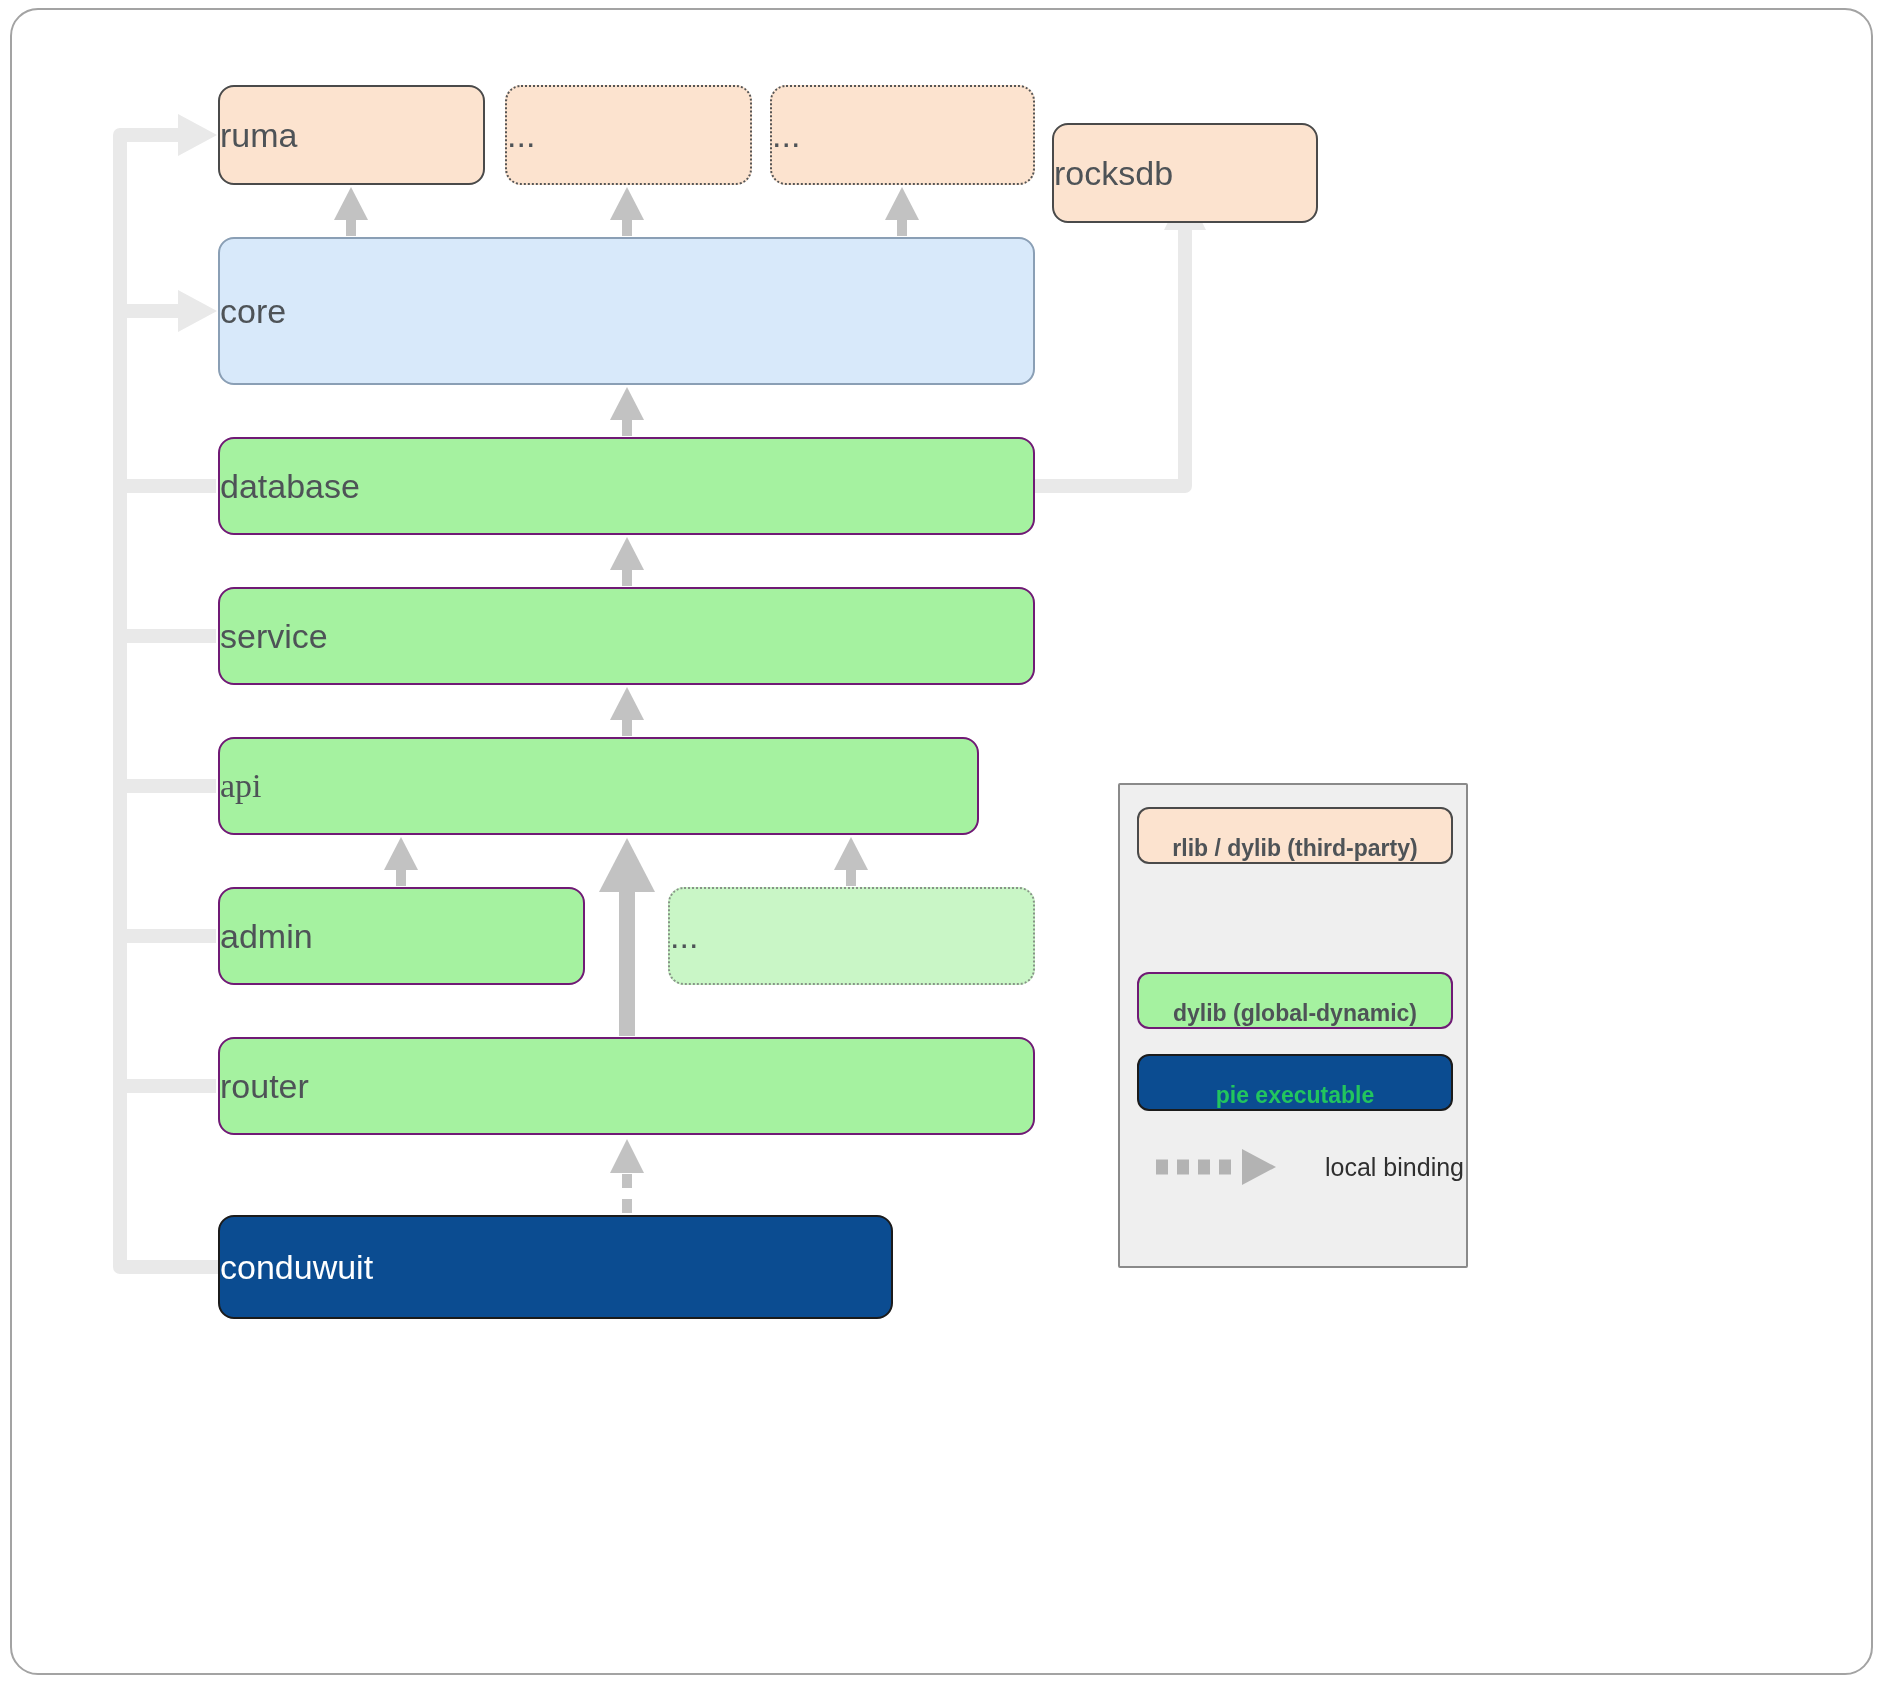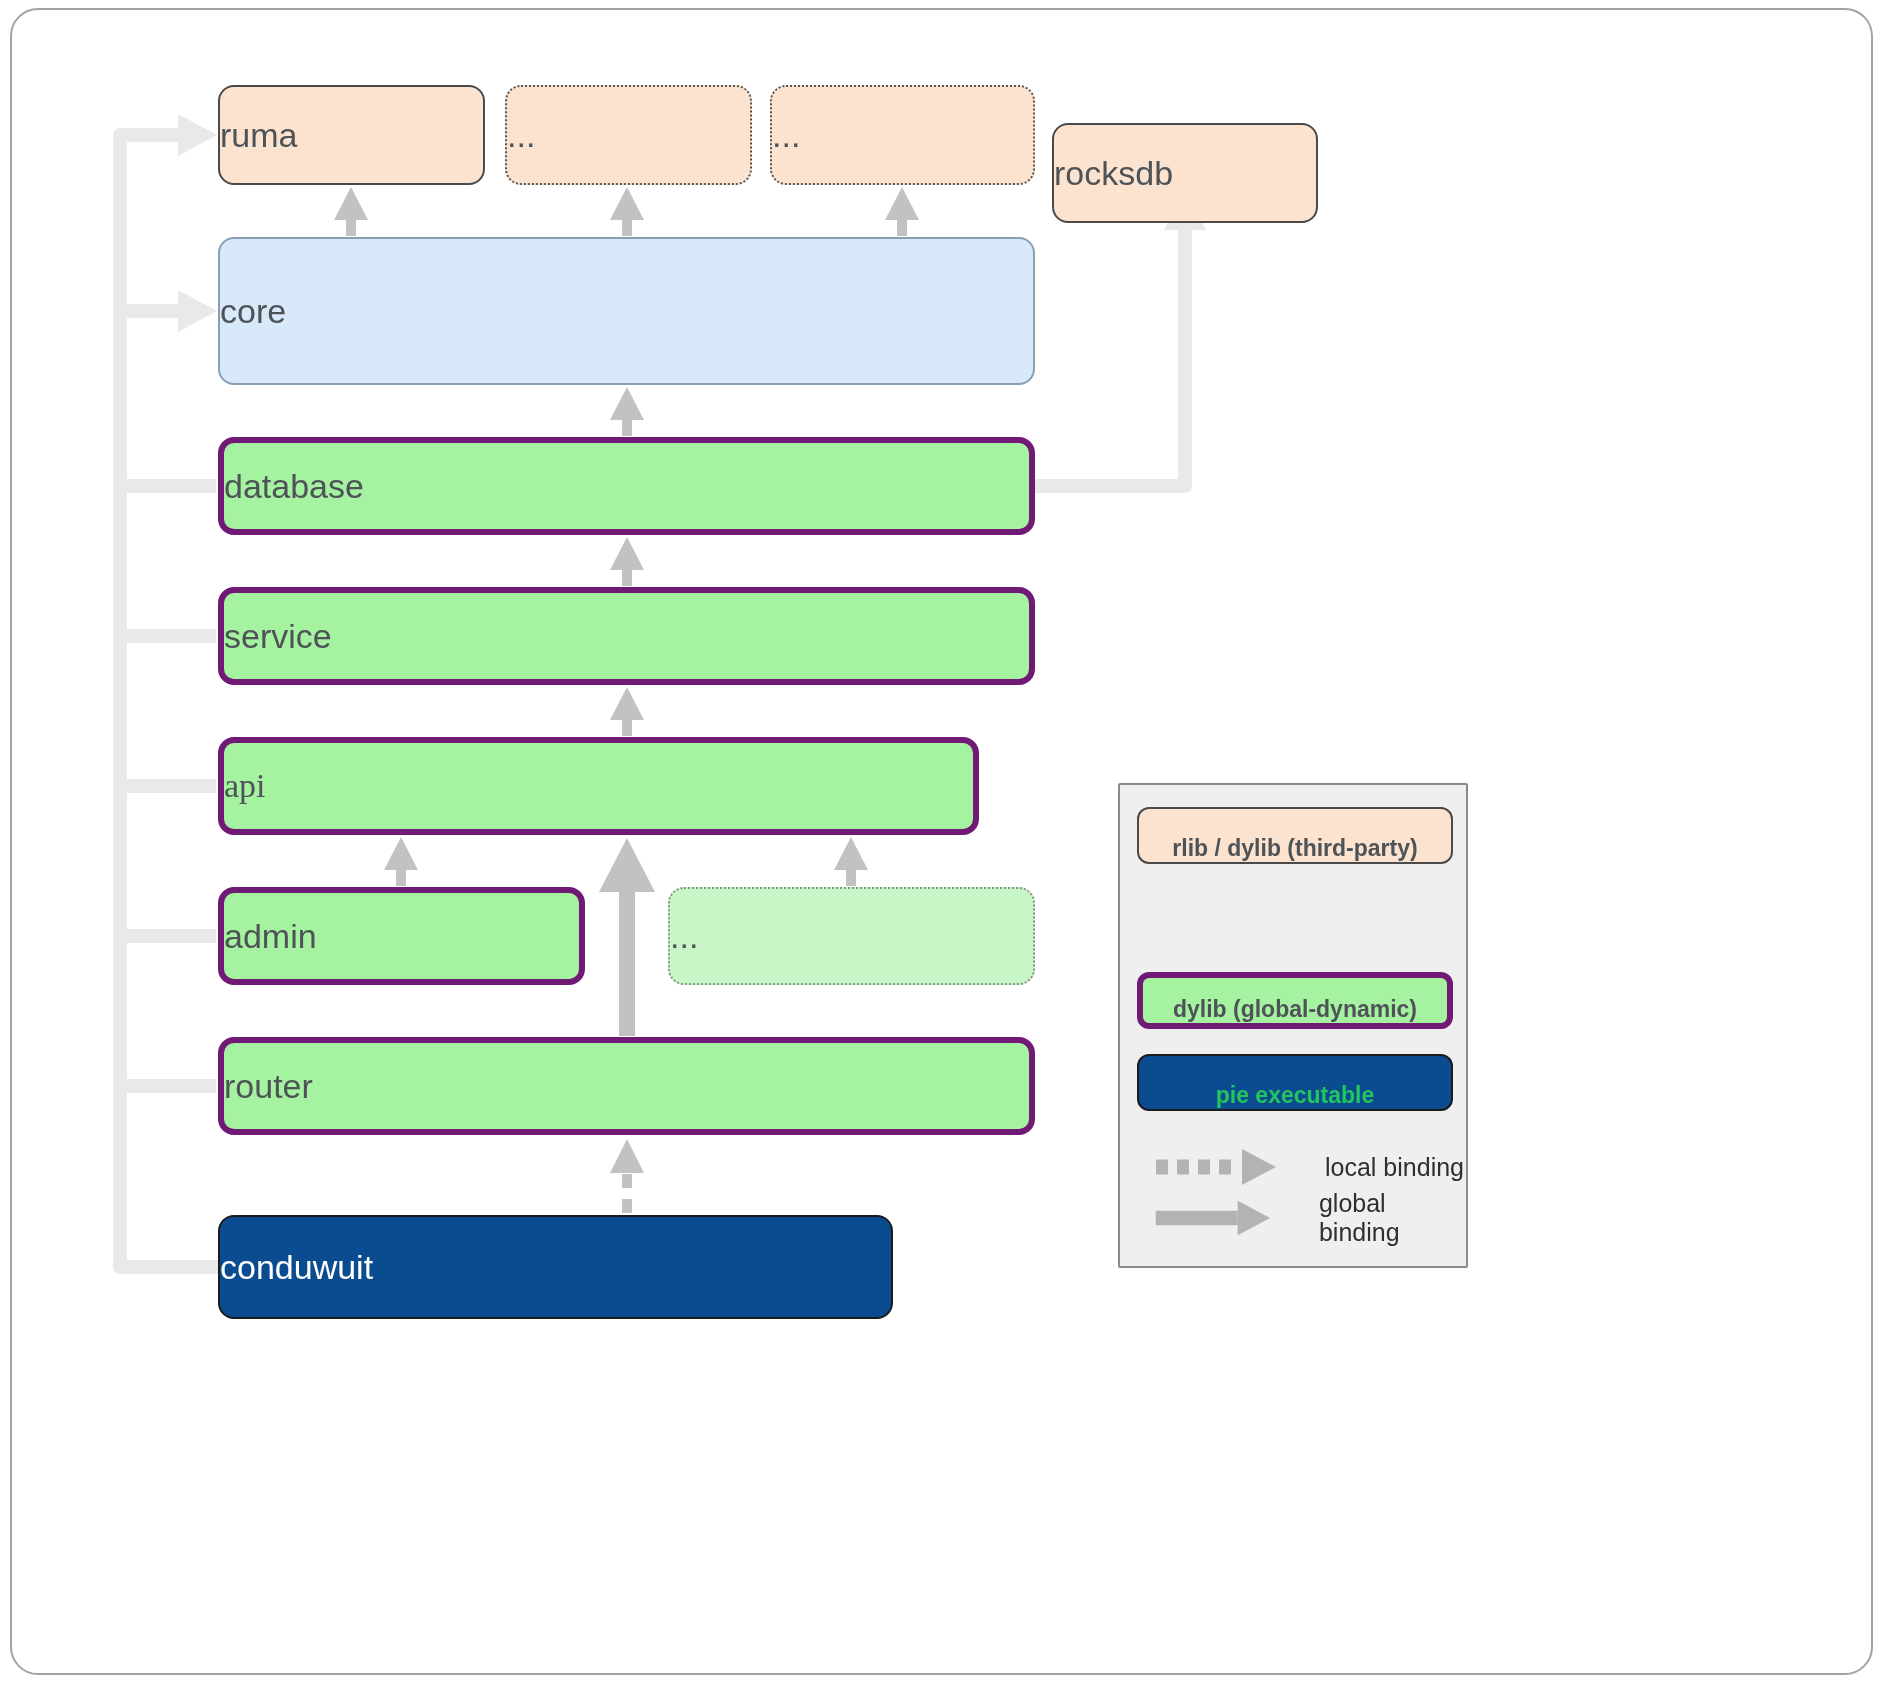--- a/index.html
+++ b/index.html
@@ -30,21 +30,21 @@
   .node {
     position: absolute;
     display: flex; align-items: center; justify-content: flex-start;
     border-radius: 16px;
     font-size: 34px;
     color: #4e5357;
   }
   .third-party { background: var(--third-party-fill, #fce3cf); border: 2px solid #4a4a4a; }
   .third-party.dotted { border: 2px dotted #555; }
   .initial-exec { background: var(--initial-exec-fill, #d8e9fa); border: 2px solid #8a9fb5; }
-  .global-dynamic { background: var(--global-dynamic-fill, #a5f2a0); border: 6px solid #701a75; }
+  .global-dynamic { background: var(--global-dynamic-fill, #a5f2a0); border: 2px solid #701a75; }
   .global-dynamic.dotted { background: var(--global-dynamic-light-fill, #c9f6c6); border: 2px dotted #879487; }
   .pie { background: var(--pie-executable-fill, #0b4c91); border: 2px solid #1b1b1b; color: #ffffff; }
 
   .legend {
     position: absolute;
     left: 1118px; top: 783px; width: 350px; height: 485px;
     background: #efefef;
     border: 2px solid #8a8a8a;
     border-radius: 2px;
   }
@@ -176,22 +176,15 @@
       <span>pie executable</span>
     </div>
 
     <div class="legend-row" style="top:360px;">
       <svg width="130" height="40" viewBox="0 0 130 40">
         <path d="M 6 20 H 88" stroke-width="15" stroke-dasharray="12 9"></path>
         <polygon points="92,2 92,38 126,20"></polygon>
       </svg>
       <span class="binding-label">local binding</span>
     </div>
-    <div class="legend-row" style="top:411px;">
-      <svg width="130" height="40" viewBox="0 0 130 40">
-        <path d="M 6 20 H 92" stroke-width="15"></path>
-        <polygon points="92,2 92,38 126,20"></polygon>
-      </svg>
-      <span class="binding-label">global binding</span>
-    </div>
   </div>
 
 </div>
 
 </body></html>

